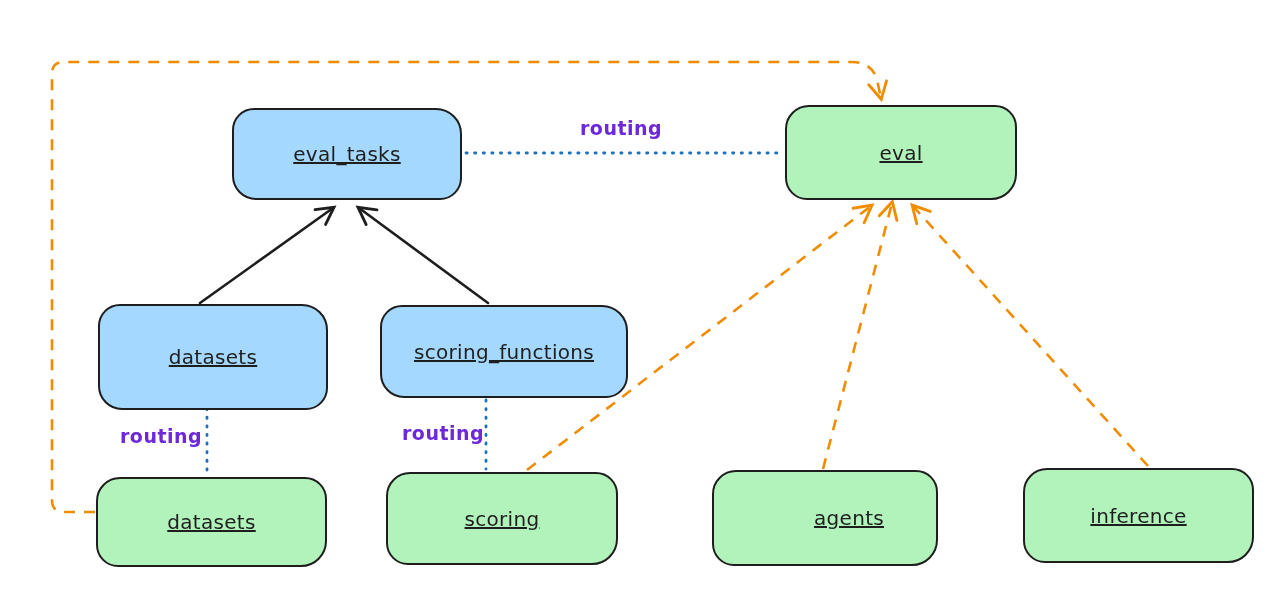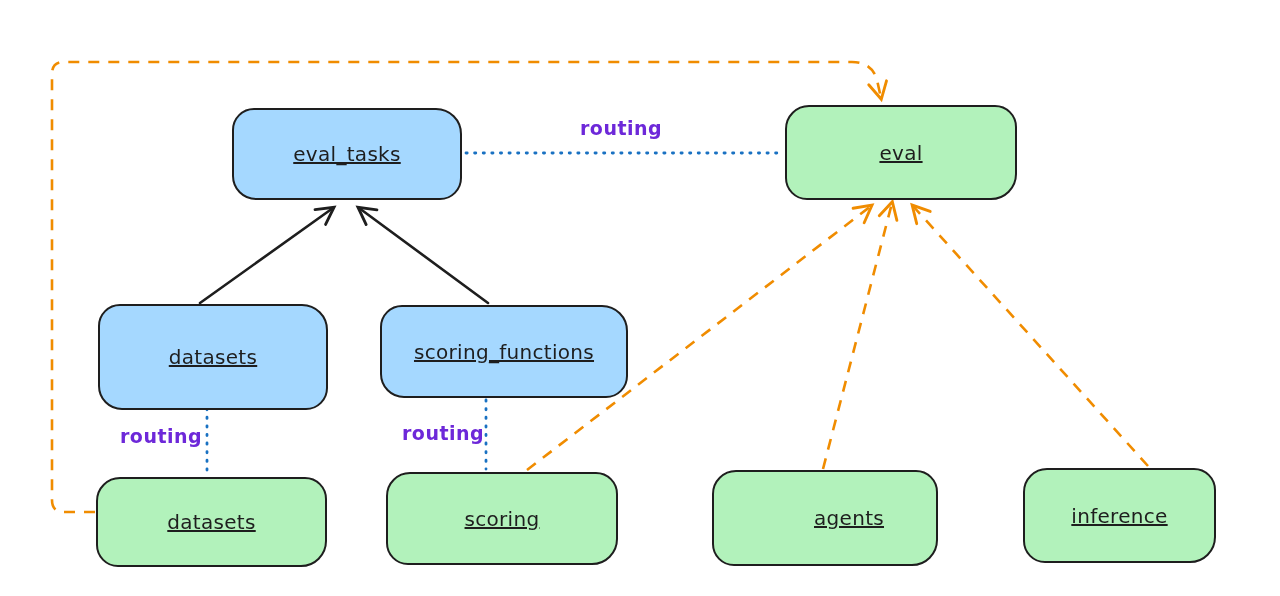--- a/index.html
+++ b/index.html
@@ -66,21 +66,21 @@
   </div>
   <div class="node green" style="left:96px;top:477px;width:231px;height:90px;">
     <span>datasets</span>
   </div>
   <div class="node green" style="left:386px;top:472px;width:232px;height:93px;justify-content:center;">
     <span>scoring</span>
   </div>
   <div class="node green" style="left:712px;top:470px;width:226px;height:96px;padding-left:48px;">
     <span>agents</span>
   </div>
-  <div class="node green" style="left:1023px;top:468px;width:193px;height:95px;">
+  <div class="node green" style="left:1023px;top:468px;width:231px;height:95px;">
     <span>inference</span>
   </div>
 
   <div class="edge-label" style="left:580px;top:117px;">routing</div>
   <div class="edge-label" style="left:120px;top:425px;">routing</div>
   <div class="edge-label" style="left:402px;top:422px;">routing</div>
 
 </div>
 
 </body></html>

